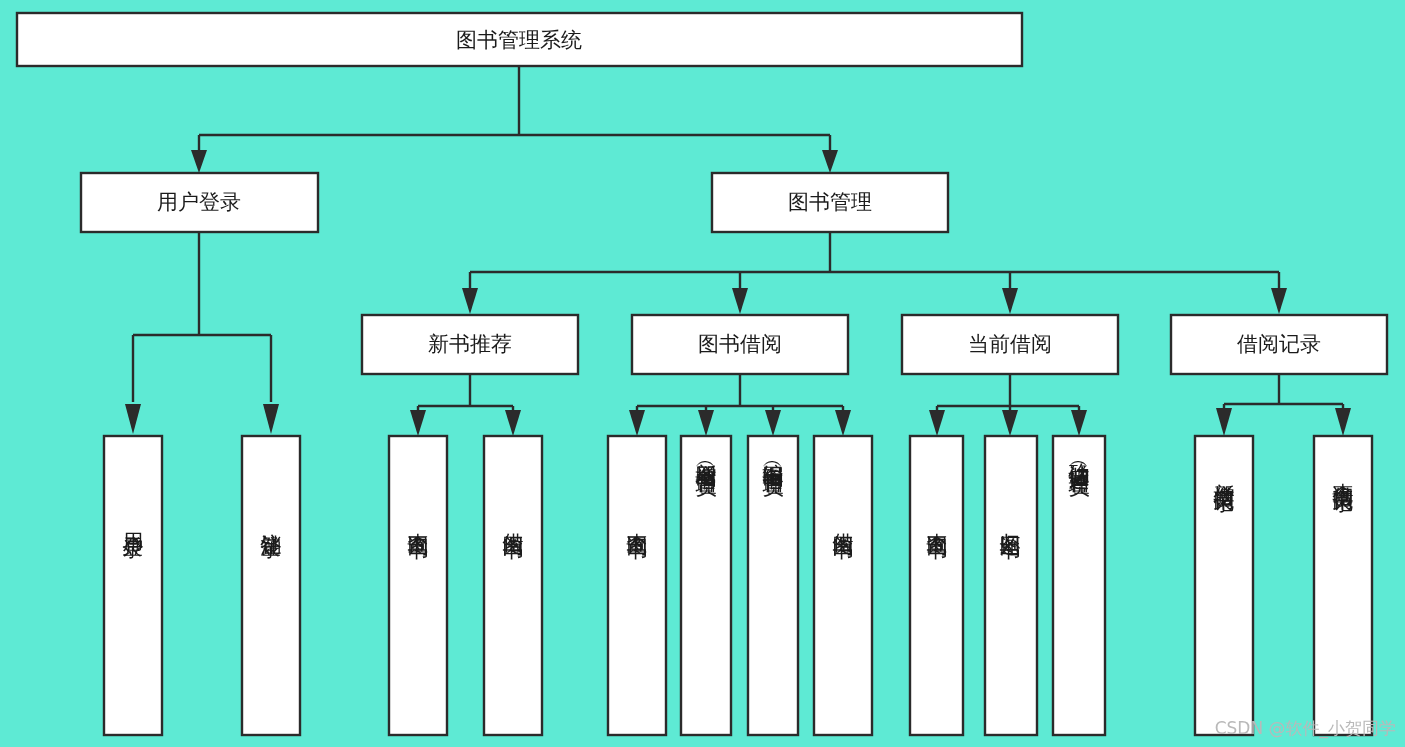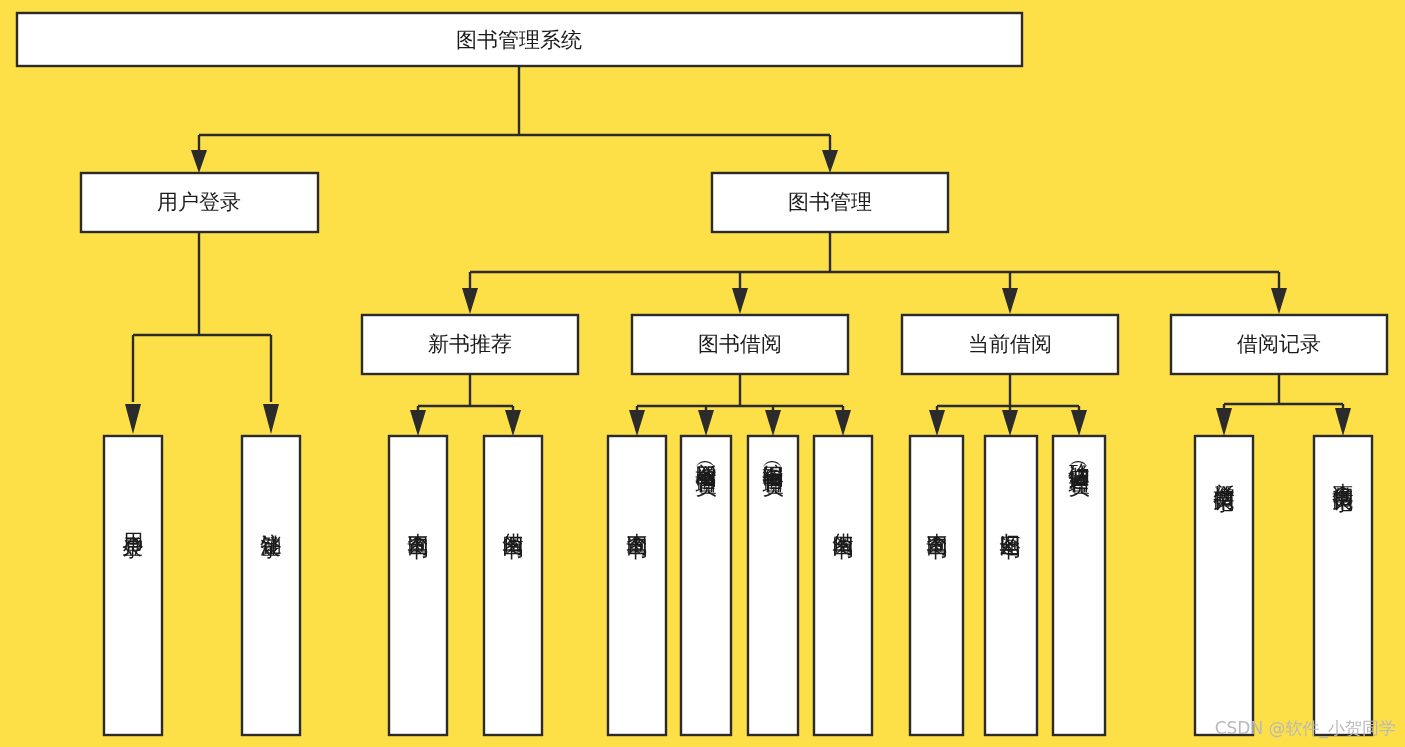--- a/index.html
+++ b/index.html
@@ -12,21 +12,21 @@
     font-family: "DejaVu Sans", "Liberation Sans", sans-serif;
     width: 1405px;
     height: 747px;
     overflow: hidden;
     position: relative;
   }
   #diagram-root {
     position: relative;
     width: 1405px;
     height: 747px;
-    background: #fde047;
+    background: #5eead4;
   }
   svg.diagram-canvas {
     position: absolute;
     top: 0;
     left: 0;
     width: 1405px;
     height: 747px;
     display: block;
   }
   .node-box {

